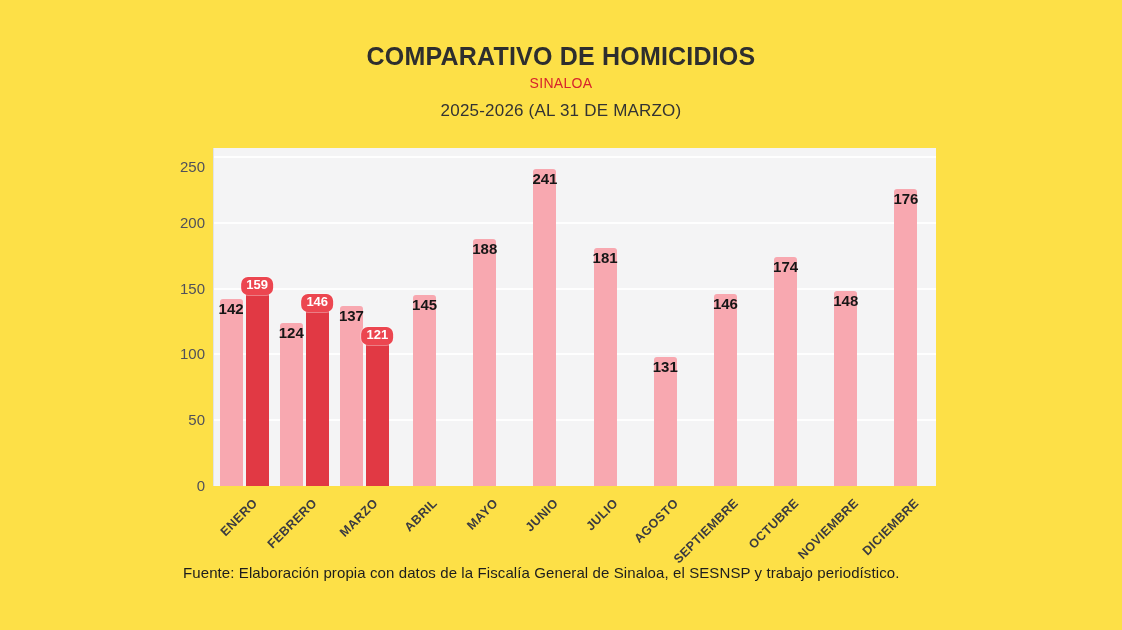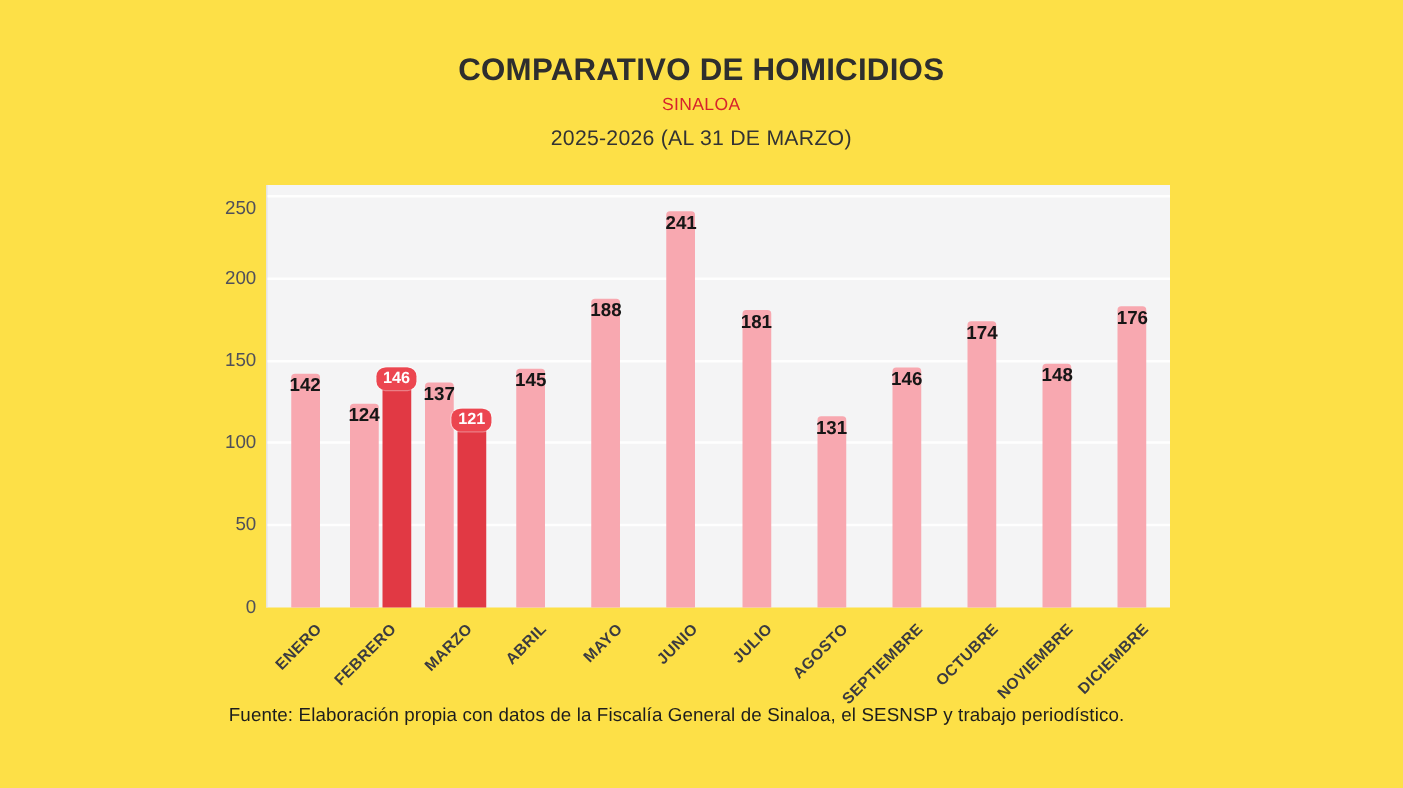--- a/index.html
+++ b/index.html
@@ -98,20 +98,23 @@
   <div class="plot" id="plot">
       <div class="gridline" style="bottom: 64.8px;"></div>
       <div class="gridline" style="bottom: 130.6px;"></div>
       <div class="gridline" style="bottom: 196.4px;"></div>
       <div class="gridline" style="bottom: 262.2px;"></div>
       <div class="gridline" style="bottom: 328px;"></div>
       <div class="group" style="left: 0px; width: 60.1667px;">
         <div class="bar s0" style="height: 186.872px;">
           <span class="val">142</span>
         </div>
+        <div class="bar s1" style="height: 209.244px;">
+          <span class="badge">159</span>
+        </div>
       </div>
       <div class="group" style="left: 60.1667px; width: 60.1667px;">
         <div class="bar s0" style="height: 163.184px;">
           <span class="val">124</span>
         </div>
         <div class="bar s1" style="height: 192.136px;">
           <span class="badge">146</span>
         </div>
       </div>
       <div class="group" style="left: 120.333px; width: 60.1667px;">
@@ -136,41 +139,41 @@
         <div class="bar s0" style="height: 317.156px;">
           <span class="val">241</span>
         </div>
       </div>
       <div class="group" style="left: 361px; width: 60.1667px;">
         <div class="bar s0" style="height: 238.196px;">
           <span class="val">181</span>
         </div>
       </div>
       <div class="group" style="left: 421.167px; width: 60.1667px;">
-        <div class="bar s0" style="height: 153px;">
+        <div class="bar s0" style="height: 129px;">
           <span class="val">131</span>
         </div>
       </div>
       <div class="group" style="left: 481.333px; width: 60.1667px;">
         <div class="bar s0" style="height: 192.136px;">
           <span class="val">146</span>
         </div>
       </div>
       <div class="group" style="left: 541.5px; width: 60.1667px;">
         <div class="bar s0" style="height: 228.984px;">
           <span class="val">174</span>
         </div>
       </div>
       <div class="group" style="left: 601.667px; width: 60.1667px;">
         <div class="bar s0" style="height: 194.768px;">
           <span class="val">148</span>
         </div>
       </div>
       <div class="group" style="left: 661.833px; width: 60.1667px;">
-        <div class="bar s0" style="height: 241px; text-align: right;">
+        <div class="bar s0" style="height: 297px; text-align: right;">
           <span class="val">176</span>
         </div>
       </div>
     </div>
   <div class="x-axis" id="xAxis">
       <div class="x-lab" style="left: 37.0833px;">
         <span>ENERO</span>
       </div>
       <div class="x-lab" style="left: 97.25px;">
         <span>FEBRERO</span>

